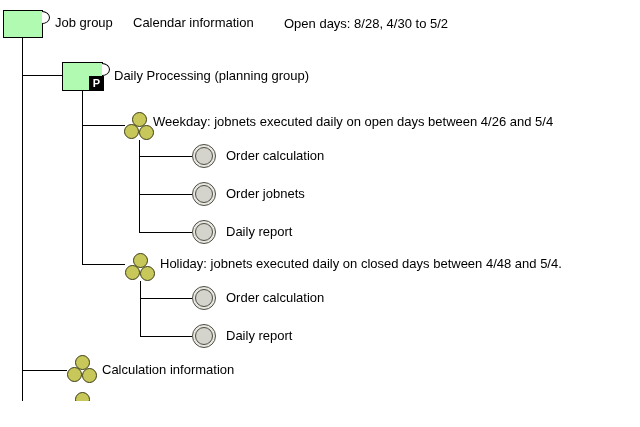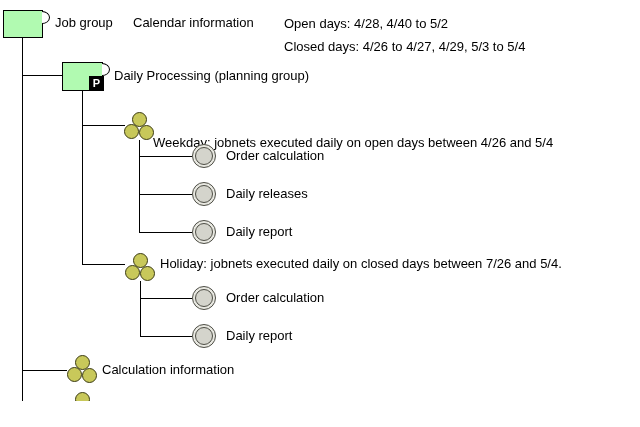--- a/index.html
+++ b/index.html
@@ -66,48 +66,47 @@
   <div class="vline" style="left:140px;top:281px;height:56px"></div>
   <div class="hline" style="left:140px;top:298px;width:52px"></div>
   <div class="hline" style="left:140px;top:336px;width:52px"></div>
   <div class="hline" style="left:22px;top:370px;width:45px"></div>
   <div class="hline" style="left:22px;top:407px;width:45px"></div>
 
   <div class="group-box" style="left:3px;top:10px;width:40px;height:28px"></div>
   <div class="ear" style="left:42px;top:11px"></div>
   <div class="label" style="left:55px;top:15px">Job group</div>
   <div class="label" style="left:133px;top:15px">Calendar information</div>
-  <div class="label" style="left:284px;top:16px">Open days: 4/28, 4/40 to 5/2</div>
-  <div class="label" style="left:284px;top:39px">Closed days: 4/26 to 4/27, 4/29, 5/3 to 5/4</div>
+  <div class="label" style="left:284px;top:16px">Open days: 8/28, 4/30 to 5/2</div>
 
   <div class="group-box" style="left:62px;top:62px;width:41px;height:29px"></div>
   <div class="ear" style="left:102px;top:63px"></div>
   <div class="p-badge" style="left:89px;top:76px">P</div>
   <div class="label" style="left:114px;top:68px">Daily Processing (planning group)</div>
 
   <div class="jobnet" style="left:124px;top:112px">
     <span class="jc t"></span>
     <span class="jc l"></span>
     <span class="jc r"></span>
   </div>
-  <div class="label" style="left:153px;top:135px">Weekday: jobnets executed daily on open days between 4/26 and 5/4</div>
+  <div class="label" style="left:153px;top:114px">Weekday: jobnets executed daily on open days between 4/26 and 5/4</div>
 
   <div class="job" style="left:192px;top:144px"></div>
   <div class="label" style="left:226px;top:148px">Order calculation</div>
   <div class="job" style="left:192px;top:182px"></div>
-  <div class="label" style="left:226px;top:186px">Daily releases</div>
+  <div class="label" style="left:226px;top:186px">Order jobnets</div>
   <div class="job" style="left:192px;top:220px"></div>
   <div class="label" style="left:226px;top:224px">Daily report</div>
 
   <div class="jobnet" style="left:125px;top:253px">
     <span class="jc t"></span>
     <span class="jc l"></span>
     <span class="jc r"></span>
   </div>
-  <div class="label" style="left:160px;top:256px">Holiday: jobnets executed daily on closed days between 7/26 and 5/4.</div>
+  <div class="label" style="left:160px;top:256px">Holiday: jobnets executed daily on closed days between 4/48 and 5/4.</div>
 
   <div class="job" style="left:192px;top:286px"></div>
   <div class="label" style="left:226px;top:290px">Order calculation</div>
   <div class="job" style="left:192px;top:324px"></div>
   <div class="label" style="left:226px;top:328px">Daily report</div>
 
   <div class="jobnet" style="left:67px;top:355px">
     <span class="jc t"></span>
     <span class="jc l"></span>
     <span class="jc r"></span>

